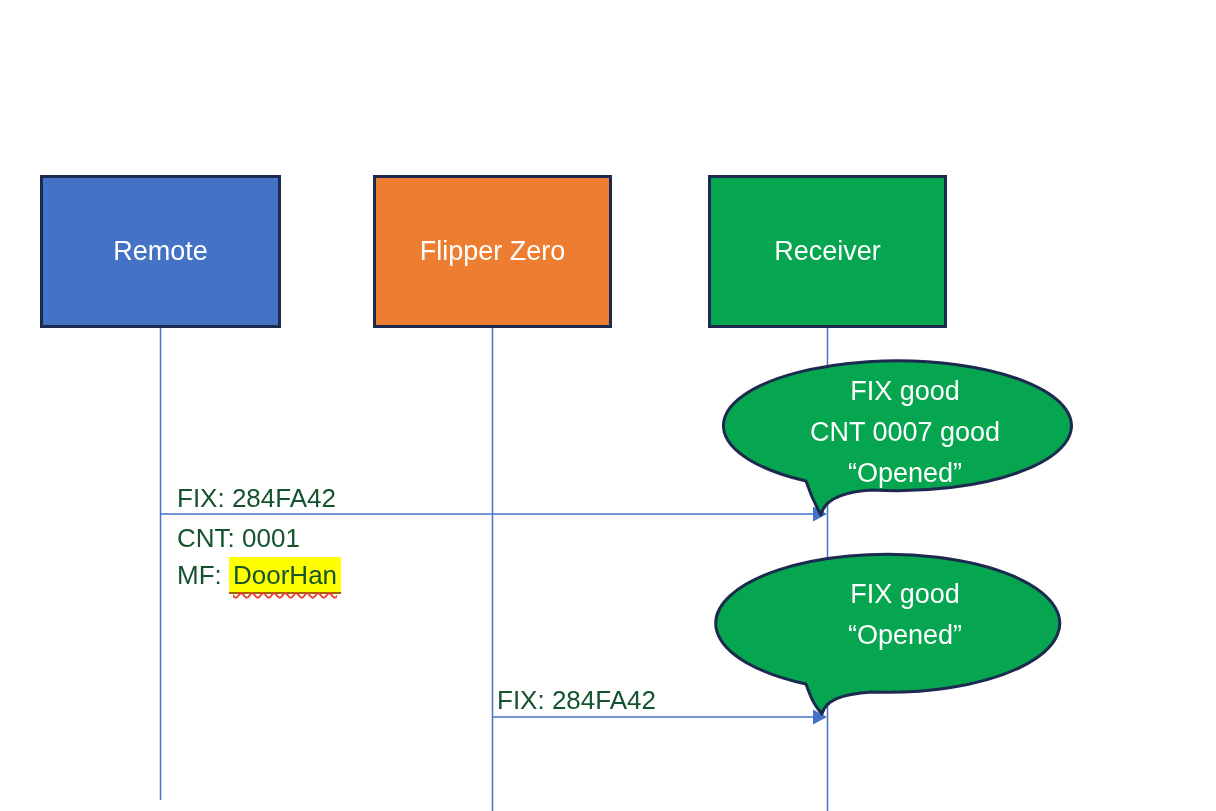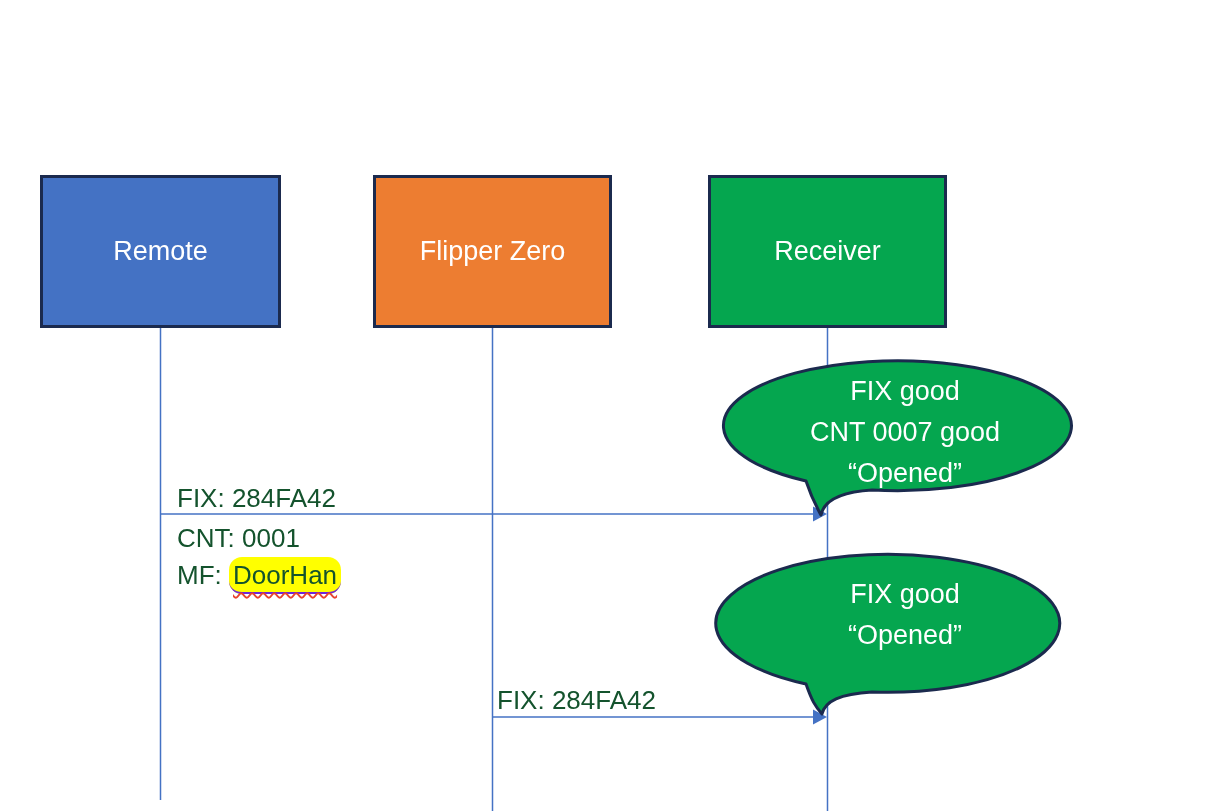--- a/index.html
+++ b/index.html
@@ -74,21 +74,21 @@
   .m2a { top: 683px; }
   .m2b { top: 724px; }
   .m2c { top: 761px; }
 
   .hl { background: #ffff00; padding: 3px 4px 2px 4px; }
   .squiggle {
     text-decoration: underline wavy #e8432e;
     text-decoration-thickness: 1.5px;
     text-underline-offset: 8px;
   }
-  .ul { border-bottom: 2px solid #6d28d9; border-radius: 13px; }
+  .ul { border-bottom: 2px solid #a16207; }
 </style>
 </head>
 <body>
 
 <div class="canvas">
 
 
   <div class="actor actor-remote">
     <span>Remote</span>
   </div>

